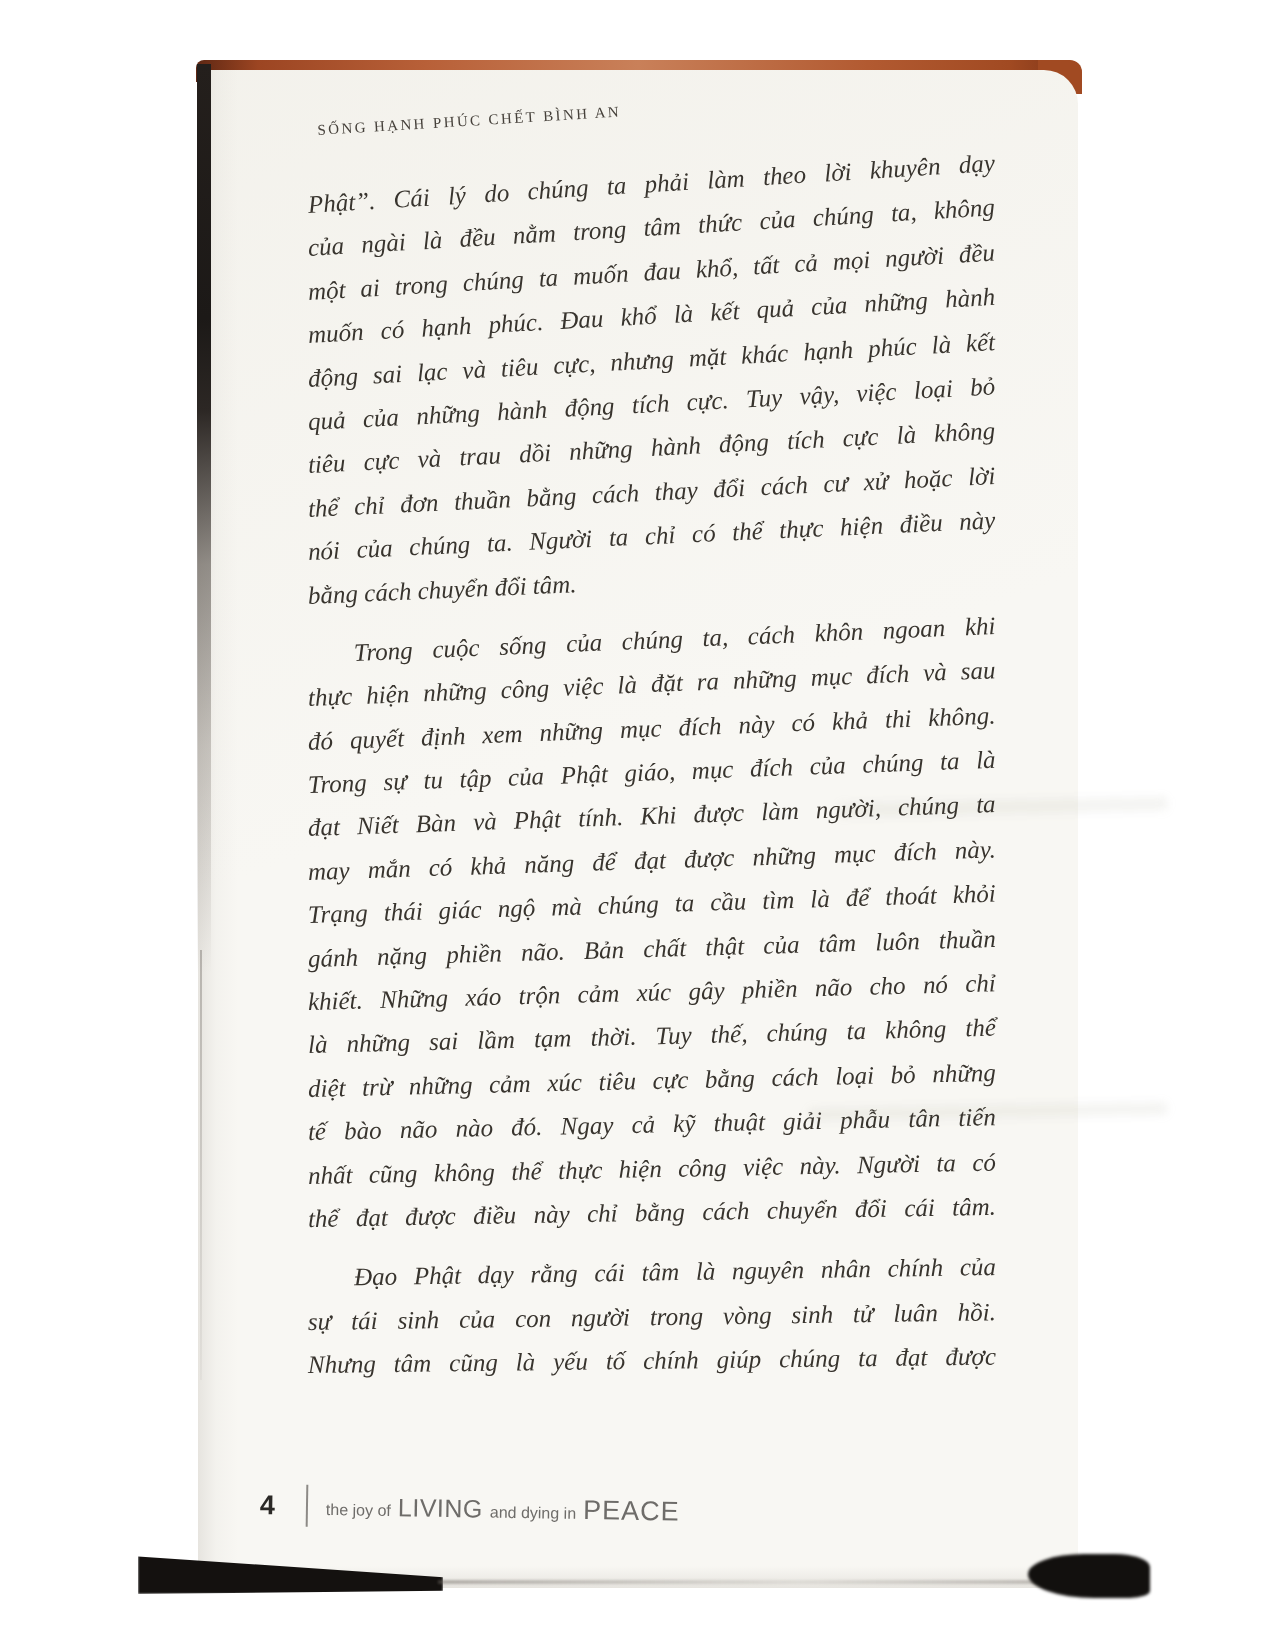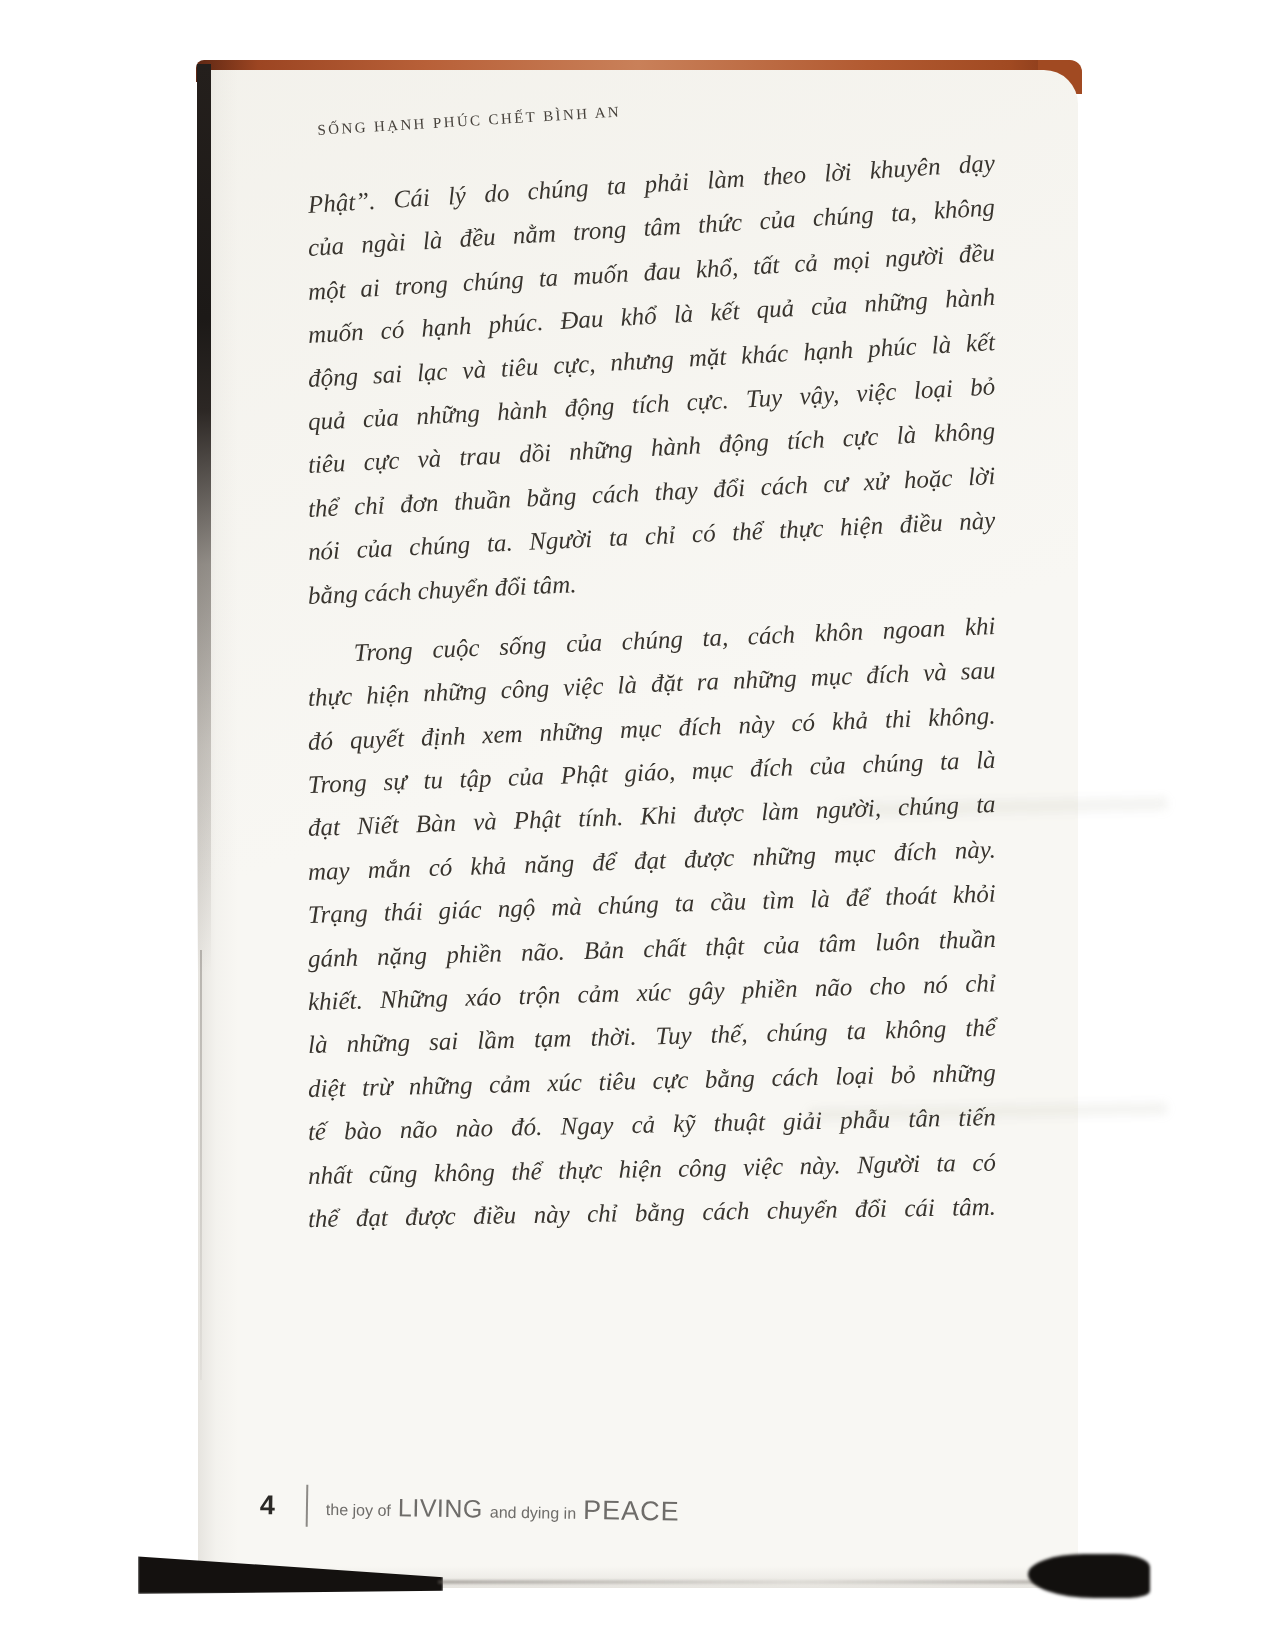--- a/index.html
+++ b/index.html
@@ -147,20 +147,25 @@
         <div class="line" data-name="text-line" style="transform: rotate(-1.88deg);">may mắn có khả năng để đạt được những mục đích này.</div>
         <div class="line" data-name="text-line" style="transform: rotate(-1.78deg);">Trạng thái giác ngộ mà chúng ta cầu tìm là để thoát khỏi</div>
         <div class="line" data-name="text-line" style="transform: rotate(-1.67deg);">gánh nặng phiền não. Bản chất thật của tâm luôn thuần</div>
         <div class="line" data-name="text-line" style="transform: rotate(-1.56deg);">khiết. Những xáo trộn cảm xúc gây phiền não cho nó chỉ</div>
         <div class="line" data-name="text-line" style="transform: rotate(-1.45deg);">là những sai lầm tạm thời. Tuy thế, chúng ta không thể</div>
         <div class="line" data-name="text-line" style="transform: rotate(-1.35deg);">diệt trừ những cảm xúc tiêu cực bằng cách loại bỏ những</div>
         <div class="line" data-name="text-line" style="transform: rotate(-1.24deg);">tế bào não nào đó. Ngay cả kỹ thuật giải phẫu tân tiến</div>
         <div class="line" data-name="text-line" style="transform: rotate(-1.13deg);">nhất cũng không thể thực hiện công việc này. Người ta có</div>
         <div class="line" data-name="text-line" style="transform: rotate(-1.02deg);">thể đạt được điều này chỉ bằng cách chuyển đổi cái tâm.</div>
       </div>
+      <div class="paragraph" data-name="paragraph">
+        <div class="line indent" data-name="text-line" style="transform: rotate(-0.92deg);">Đạo Phật dạy rằng cái tâm là nguyên nhân chính của</div>
+        <div class="line" data-name="text-line" style="transform: rotate(-0.81deg);">sự tái sinh của con người trong vòng sinh tử luân hồi.</div>
+        <div class="line" data-name="text-line" style="transform: rotate(-0.7deg);">Nhưng tâm cũng là yếu tố chính giúp chúng ta đạt được</div>
+      </div>
     </div>
 
   <div class="page-footer" data-name="page-footer">
     <div class="page-number" data-name="page-number">4</div>
     <div class="footer-divider" data-name="footer-divider"></div>
     <div class="book-title" data-name="book-title">
         <span class="seg seg-small" data-name="book-title-segment">the joy of</span>
         <span class="seg seg-large" data-name="book-title-segment">LIVING</span>
         <span class="seg seg-small" data-name="book-title-segment">and dying in</span>
         <span class="seg seg-xlarge" data-name="book-title-segment">PEACE</span>

